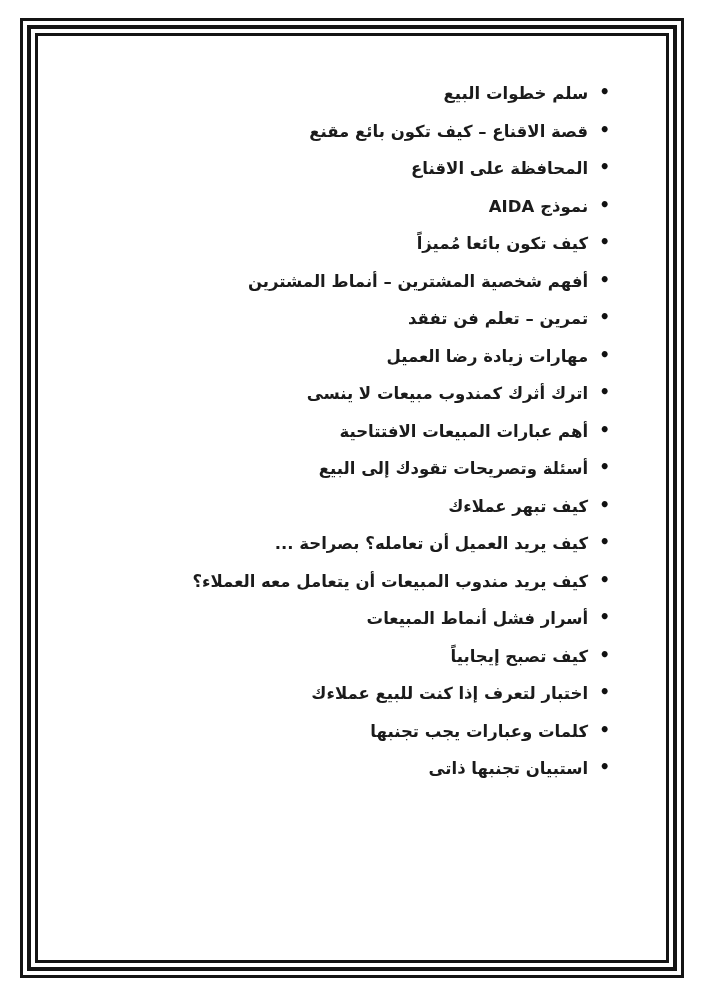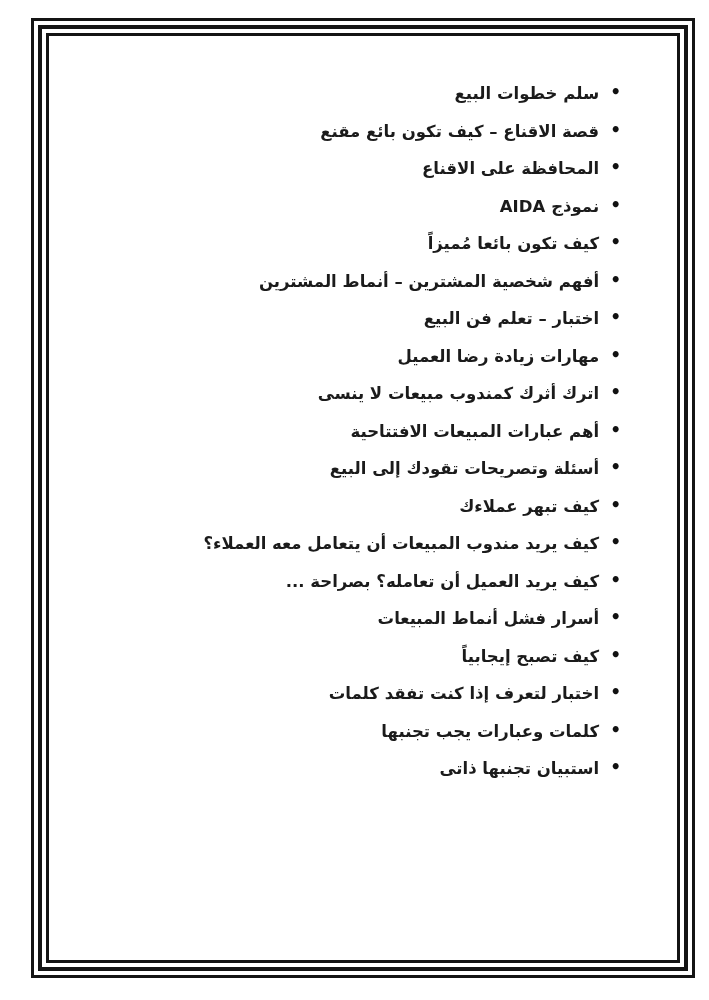--- a/index.html
+++ b/index.html
@@ -10,21 +10,21 @@
   body {
     width: 709px;
     height: 1000px;
     position: relative;
     overflow: hidden;
     font-family: "DejaVu Sans", sans-serif;
   }
   
   .page-frame {
     position: absolute;
-    left: 31px;
+    left: 20px;
     top: 18px;
     width: 664px;
     height: 960px;
     box-sizing: border-box;
     border: 3px solid #141414;
     padding: 4px;
   }
   .frame-mid {
     width: 100%;
     height: 100%;
@@ -78,30 +78,30 @@
   <div class="frame-mid">
     <div class="frame-inner">
       <div class="content">
         <ul class="topics">
           <li><span class="bullet">•</span><span class="item-text">سلم خطوات البيع</span></li>
           <li><span class="bullet">•</span><span class="item-text">قصة الاقناع – كيف تكون بائع مقنع</span></li>
           <li><span class="bullet">•</span><span class="item-text">المحافظة على الاقناع</span></li>
           <li><span class="bullet">•</span><span class="item-text">نموذج AIDA</span></li>
           <li><span class="bullet">•</span><span class="item-text">كيف تكون بائعا مُميزاً</span></li>
           <li><span class="bullet">•</span><span class="item-text">أفهم شخصية المشترين – أنماط المشترين</span></li>
-          <li><span class="bullet">•</span><span class="item-text">اختبار – تعلم فن البيع</span></li>
+          <li><span class="bullet">•</span><span class="item-text">تمرين – تعلم فن تفقد</span></li>
           <li><span class="bullet">•</span><span class="item-text">مهارات زيادة رضا العميل</span></li>
           <li><span class="bullet">•</span><span class="item-text">اترك أثرك كمندوب مبيعات لا ينسى</span></li>
           <li><span class="bullet">•</span><span class="item-text">أهم عبارات المبيعات الافتتاحية</span></li>
           <li><span class="bullet">•</span><span class="item-text">أسئلة وتصريحات تقودك إلى البيع</span></li>
           <li><span class="bullet">•</span><span class="item-text">كيف تبهر عملاءك</span></li>
+          <li><span class="bullet">•</span><span class="item-text">كيف يريد العميل أن تعامله؟ بصراحة ...</span></li>
           <li><span class="bullet">•</span><span class="item-text">كيف يريد مندوب المبيعات أن يتعامل معه العملاء؟</span></li>
-          <li><span class="bullet">•</span><span class="item-text">كيف يريد العميل أن تعامله؟ بصراحة ...</span></li>
           <li><span class="bullet">•</span><span class="item-text">أسرار فشل أنماط المبيعات</span></li>
           <li><span class="bullet">•</span><span class="item-text">كيف تصبح إيجابياً</span></li>
-          <li><span class="bullet">•</span><span class="item-text">اختبار لتعرف إذا كنت تفقد كلمات</span></li>
+          <li><span class="bullet">•</span><span class="item-text">اختبار لتعرف إذا كنت للبيع عملاءك</span></li>
           <li><span class="bullet">•</span><span class="item-text">كلمات وعبارات يجب تجنبها</span></li>
           <li><span class="bullet">•</span><span class="item-text">استبيان تجنبها ذاتى</span></li>
         </ul>
       </div>
     </div>
   </div>
 </div>
 
 </body></html>

